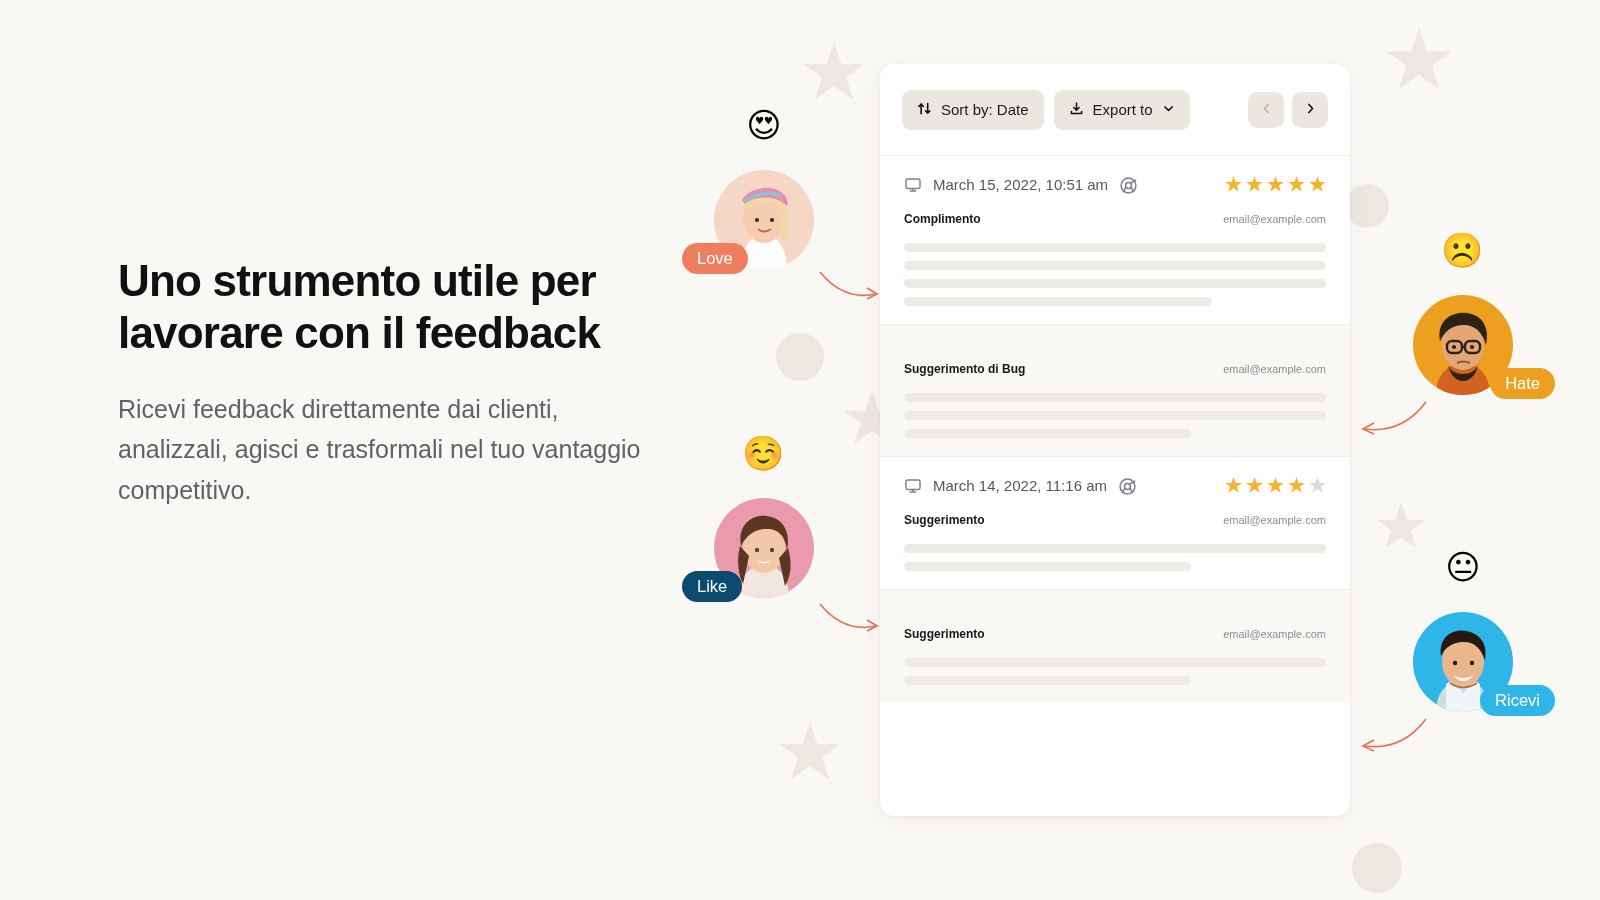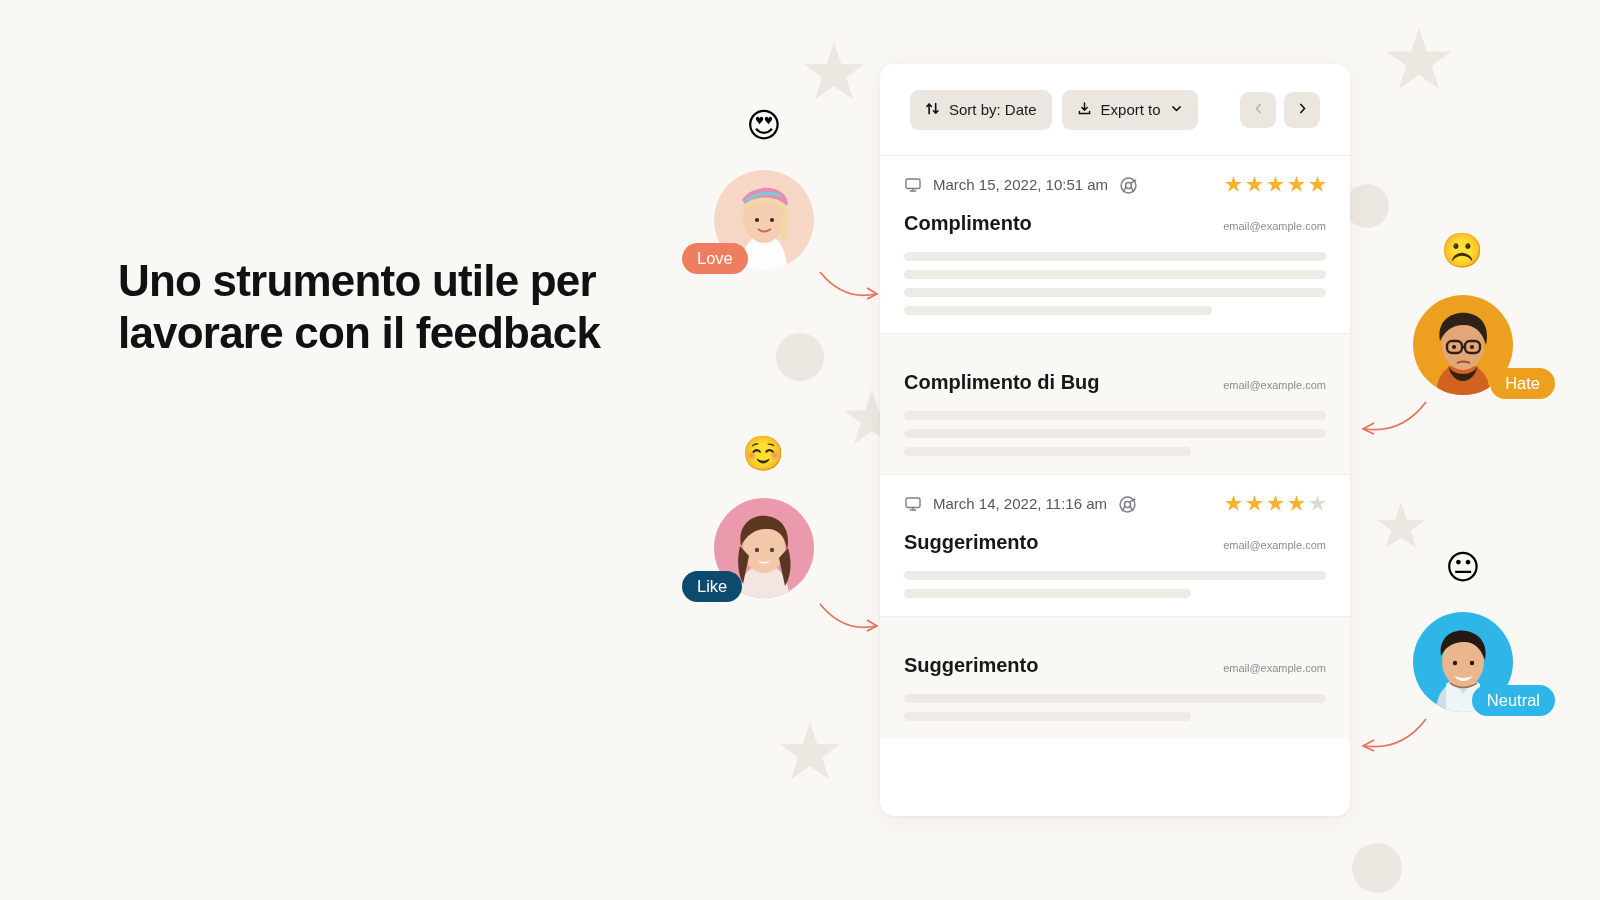--- a/index.html
+++ b/index.html
@@ -62,21 +62,21 @@
   .card {
     position: absolute; left: 880px; top: 64px;
     width: 470px; height: 752px;
     background: #ffffff;
     border-radius: 14px;
     box-shadow: 0 4px 22px rgba(60,45,30,0.055), 0 1px 3px rgba(60,45,30,0.05);
     overflow: hidden;
   }
   .card-toolbar {
     height: 92px; display: flex; align-items: center;
-    padding: 0 30px; gap: 10px;
+    padding: 0 22px; gap: 10px;
     border-bottom: 1px solid #f1ede8;
   }
   .tool-btn {
     display: inline-flex; align-items: center; gap: 9px;
     background: #ebe6df; border: none; border-radius: 9px;
     height: 40px; padding: 0 15px;
     font-family: "Liberation Sans", sans-serif;
     font-size: 15px; color: #1b1b1d; cursor: pointer;
   }
   .pager { margin-left: auto; display: flex; gap: 8px; }
@@ -96,21 +96,21 @@
   .star-glyph {
     width: 17px; height: 17px; display: block;
     clip-path: polygon(50% 0%, 61.8% 35.5%, 99% 35.5%, 69.5% 57.3%, 80.9% 92.7%, 50% 70.8%, 19.1% 92.7%, 30.5% 57.3%, 1% 35.5%, 38.2% 35.5%);
   }
   .star-on { background: #f7b32b; }
   .star-off { background: #dedad3; }
 
   .fb-titlerow {
     display: flex; align-items: baseline; margin-top: 17px;
   }
-  .fb-title { font-size: 20px; font-weight: 700; color: #17181a; }
+  .fb-title { font-size: 12px; font-weight: 700; color: #17181a; }
   .fb-email { margin-left: auto; font-size: 11px; color: #8a8d93; }
 
   .skeletons { margin-top: 17px; display: flex; flex-direction: column; gap: 9px; }
   .sk { height: 9px; border-radius: 5px; background: #eeebe6; }
 
   .icon-stroke { stroke: #7c7f85; fill: none; stroke-width: 1.6; }
 </style>
 </head>
 <body>
 
@@ -120,20 +120,21 @@
   <div class="deco deco-star" style="left:1386px; top:28px; width:66px; height:66px;"></div>
   <div class="deco deco-star" style="left:843px; top:390px; width:58px; height:58px;"></div>
   <div class="deco deco-star" style="left:1376px; top:502px; width:50px; height:50px;"></div>
   <div class="deco deco-star" style="left:779px; top:722px; width:62px; height:62px;"></div>
   <div class="deco deco-circle" style="left:776px; top:333px; width:48px; height:48px;"></div>
   <div class="deco deco-circle" style="left:1345px; top:184px; width:44px; height:44px;"></div>
   <div class="deco deco-circle" style="left:1352px; top:843px; width:50px; height:50px;"></div>
 
   <div class="left-col">
     <h1 class="headline">Uno strumento utile per lavorare con il feedback</h1>
+    <p class="subtitle">Ricevi feedback direttamente dai clienti, analizzali, agisci e trasformali nel tuo vantaggio competitivo.</p>
   </div>
 
   <div class="persona" style="left:714px; top:170px;">
     <div class="persona-emoji">😍</div>
     <div class="avatar" style="background:#f6d7c6;">
       <svg class="face" viewBox="0 0 82 92">
         <path d="M18 92 C18 68 30 56 41 56 C52 56 64 68 64 92 Z" fill="#fdfdfd"></path>
         <ellipse cx="41" cy="40" rx="21" ry="25" fill="#f6cdb0"></ellipse>
         <path d="M20 34 C20 18 34 10 45 12 C58 14 64 24 62 36 C58 26 48 22 38 24 C30 26 23 29 20 34 Z" fill="#efd9a4"></path>
         <path d="M19 22 C26 10 46 6 58 14 C64 18 66 24 64 28 C55 18 34 16 22 26 Z" fill="#e38fb4"></path>
@@ -202,21 +203,21 @@
         <path d="M14 92 C14 70 28 60 41 60 C54 60 68 70 68 92 Z" fill="#cfdde4"></path>
         <path d="M30 60 L41 74 L52 60 L58 64 L58 92 L24 92 L24 64 Z" fill="#eef4f7"></path>
         <ellipse cx="41" cy="42" rx="21" ry="25" fill="#eab68d"></ellipse>
         <path d="M19 36 C16 16 32 8 45 11 C58 14 66 24 63 40 C58 26 50 21 40 22 C29 23 23 28 19 36 Z" fill="#241a12"></path>
         <circle cx="33" cy="43" r="2.2" fill="#241a12"></circle>
         <circle cx="50" cy="43" r="2.2" fill="#241a12"></circle>
         <path d="M32 56 Q41 66 51 56 Q41 60 32 56 Z" fill="#fff"></path>
         <path d="M28 63 Q41 72 55 63" stroke="#a86a49" stroke-width="1.6" fill="none"></path>
       </svg>
     </div>
-    <div class="badge right-side" style="background:#2fb6e8;">Neutral</div>
+    <div class="badge right-side" style="background:#2fb6e8;">Ricevi</div>
   </div>
   <svg class="arrow" style="left:1358px; top:715px;" width="70" height="40" viewBox="0 0 70 40">
     <path d="M68 4 C50 28 28 34 6 31" stroke="#e8715a" stroke-width="1.7" fill="none"></path>
     <path d="M16 25 L5 31 L16 36" stroke="#e8715a" stroke-width="1.7" fill="none"></path>
   </svg>
 
   <div class="card">
 
     <div class="card-toolbar">
       <button class="tool-btn">
@@ -289,21 +290,21 @@
           </div>
           <div class="skeletons">
             <div class="sk" style="width: 100%;"></div>
             <div class="sk" style="width: 100%;"></div>
             <div class="sk" style="width: 100%;"></div>
             <div class="sk" style="width: 73%;"></div>
           </div>
         </div>
         <div class="fb-row tinted">
           <div class="fb-titlerow">
-            <span class="fb-title">Complimento di Bug</span>
+            <span class="fb-title">Suggerimento di Bug</span>
             <span class="fb-email">email@example.com</span>
           </div>
           <div class="skeletons">
             <div class="sk" style="width: 100%;"></div>
             <div class="sk" style="width: 100%;"></div>
             <div class="sk" style="width: 68%;"></div>
           </div>
         </div>
         <div class="fb-row">
           <div class="fb-meta">

